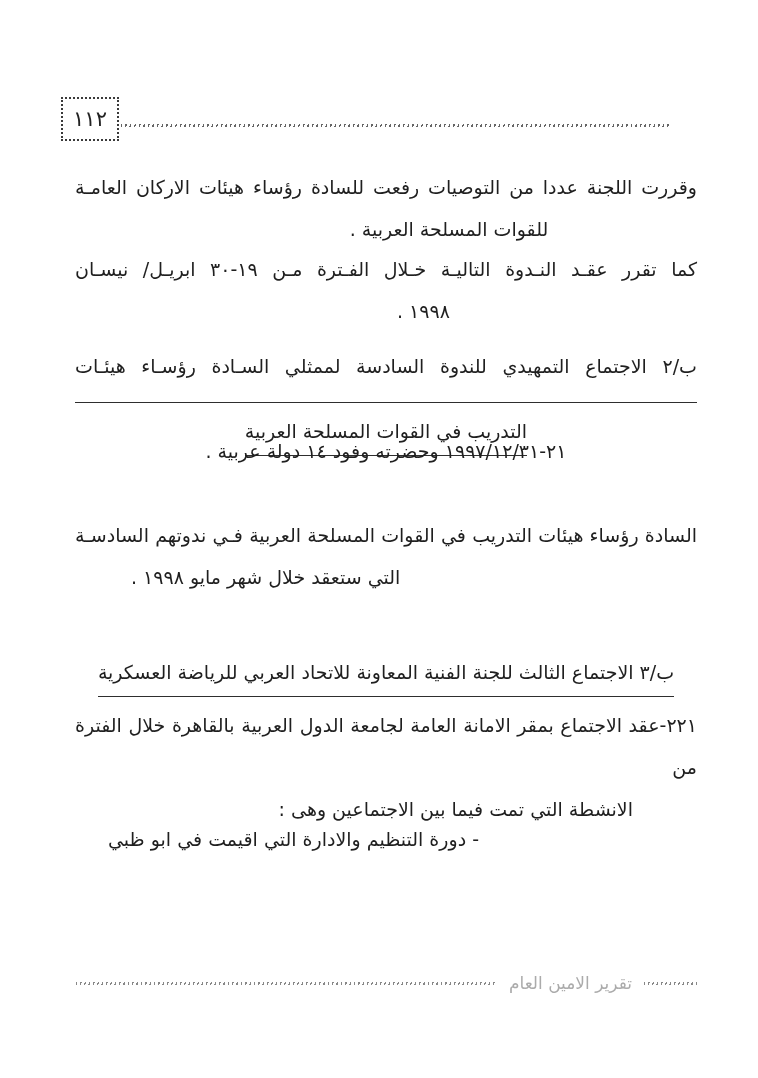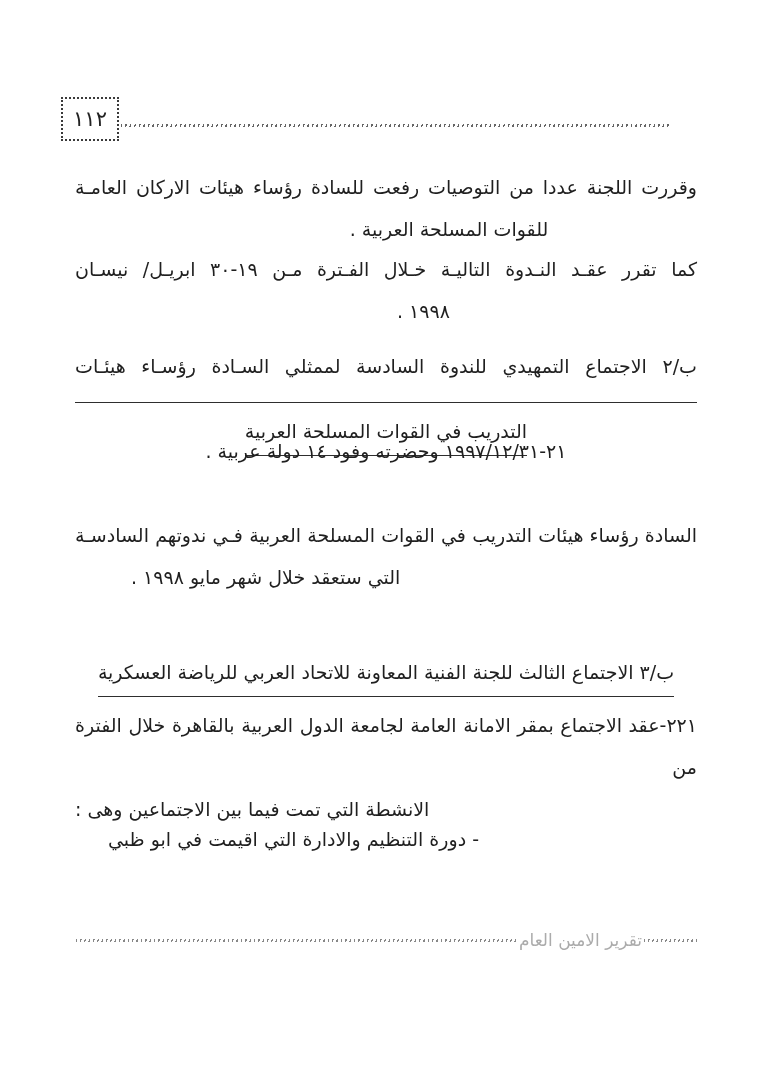--- a/index.html
+++ b/index.html
@@ -35,33 +35,33 @@
     font-size:19px;color:#1f1f1f;
   }
   .sec{position:absolute;left:0;right:0;}
   .ln{line-height:42px;white-space:nowrap;}
   .full{text-align:justify;text-align-last:justify;white-space:normal;}
   .center{text-align:center;}
   
   .shift-p1{text-align:center;padding-left:126px;}
   .shift-1998{text-align:left;padding-left:322px;}
   .shift-mayo{text-align:left;padding-left:56px;}
-  .shift-anshita{text-align:left;margin-right:64px;}
+  .shift-anshita{text-align:right;margin-right:64px;}
   .bullet{text-align:right;margin-right:218px;line-height:38px;}
   
   .hline{line-height:40px;}
   .h-underline-full{
     text-align:justify;text-align-last:justify;white-space:normal;
     border-bottom:1.5px solid #2e2e2e;padding-bottom:16px;margin-bottom:8px;
   }
   .h-underline-inline{display:inline-block;border-bottom:1.5px solid #2e2e2e;padding-bottom:4px;}
   
   .footer{
-    position:absolute;left:76px;right:58px;top:930px;
-    display:flex;direction:rtl;align-items:center;gap:2px;
+    position:absolute;left:76px;right:58px;top:973px;
+    display:flex;direction:rtl;align-items:center;gap:12px;
   }
   .footer .seg{
     height:3px;
     background-image:repeating-linear-gradient(105deg,#6a6a6a 0,#6a6a6a 1.3px,transparent 1.3px,transparent 4.2px);
     opacity:.8;
   }
   .footer .seg-short{width:56px;}
   .footer .seg-long{flex:1;}
   .footer-title{
     font-size:17px;color:#8f8f8f;opacity:.75;

